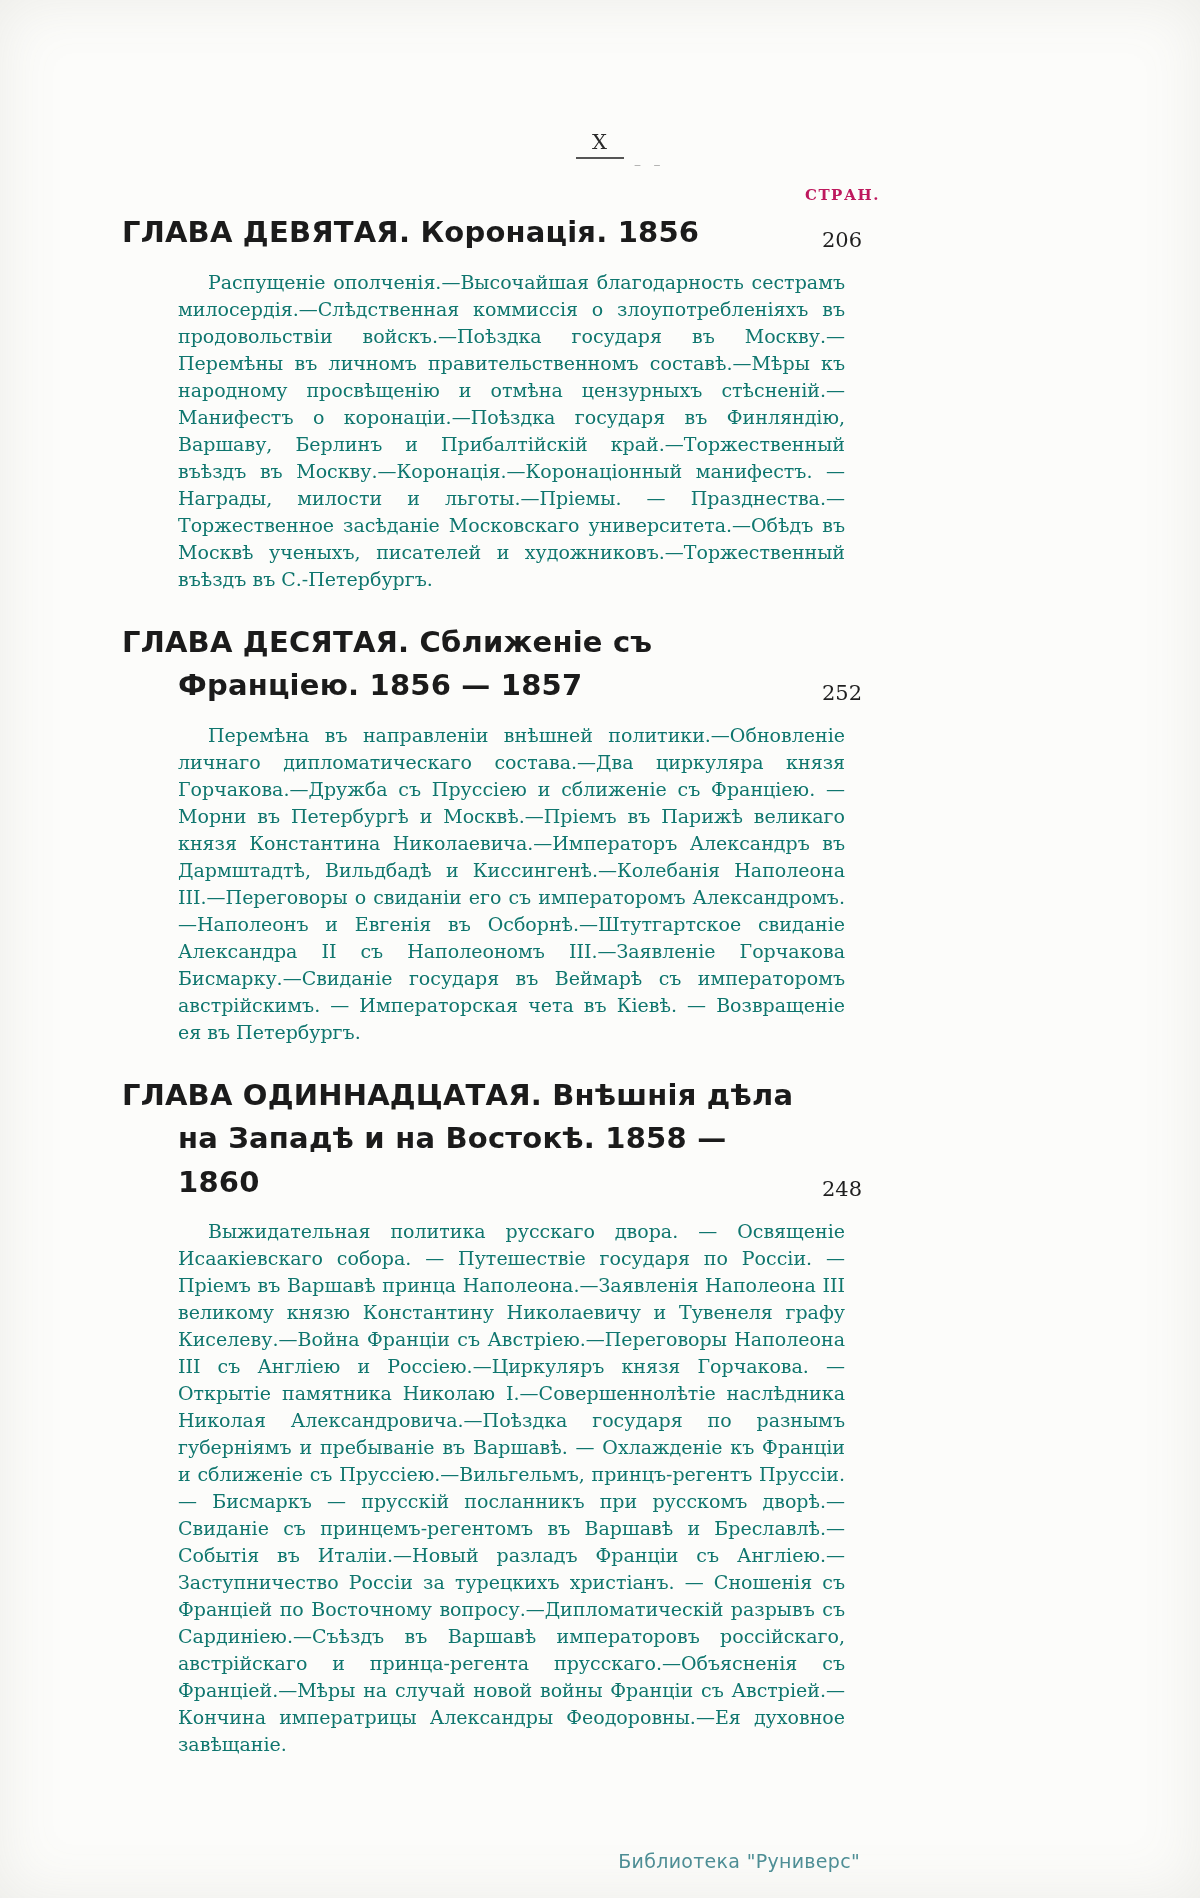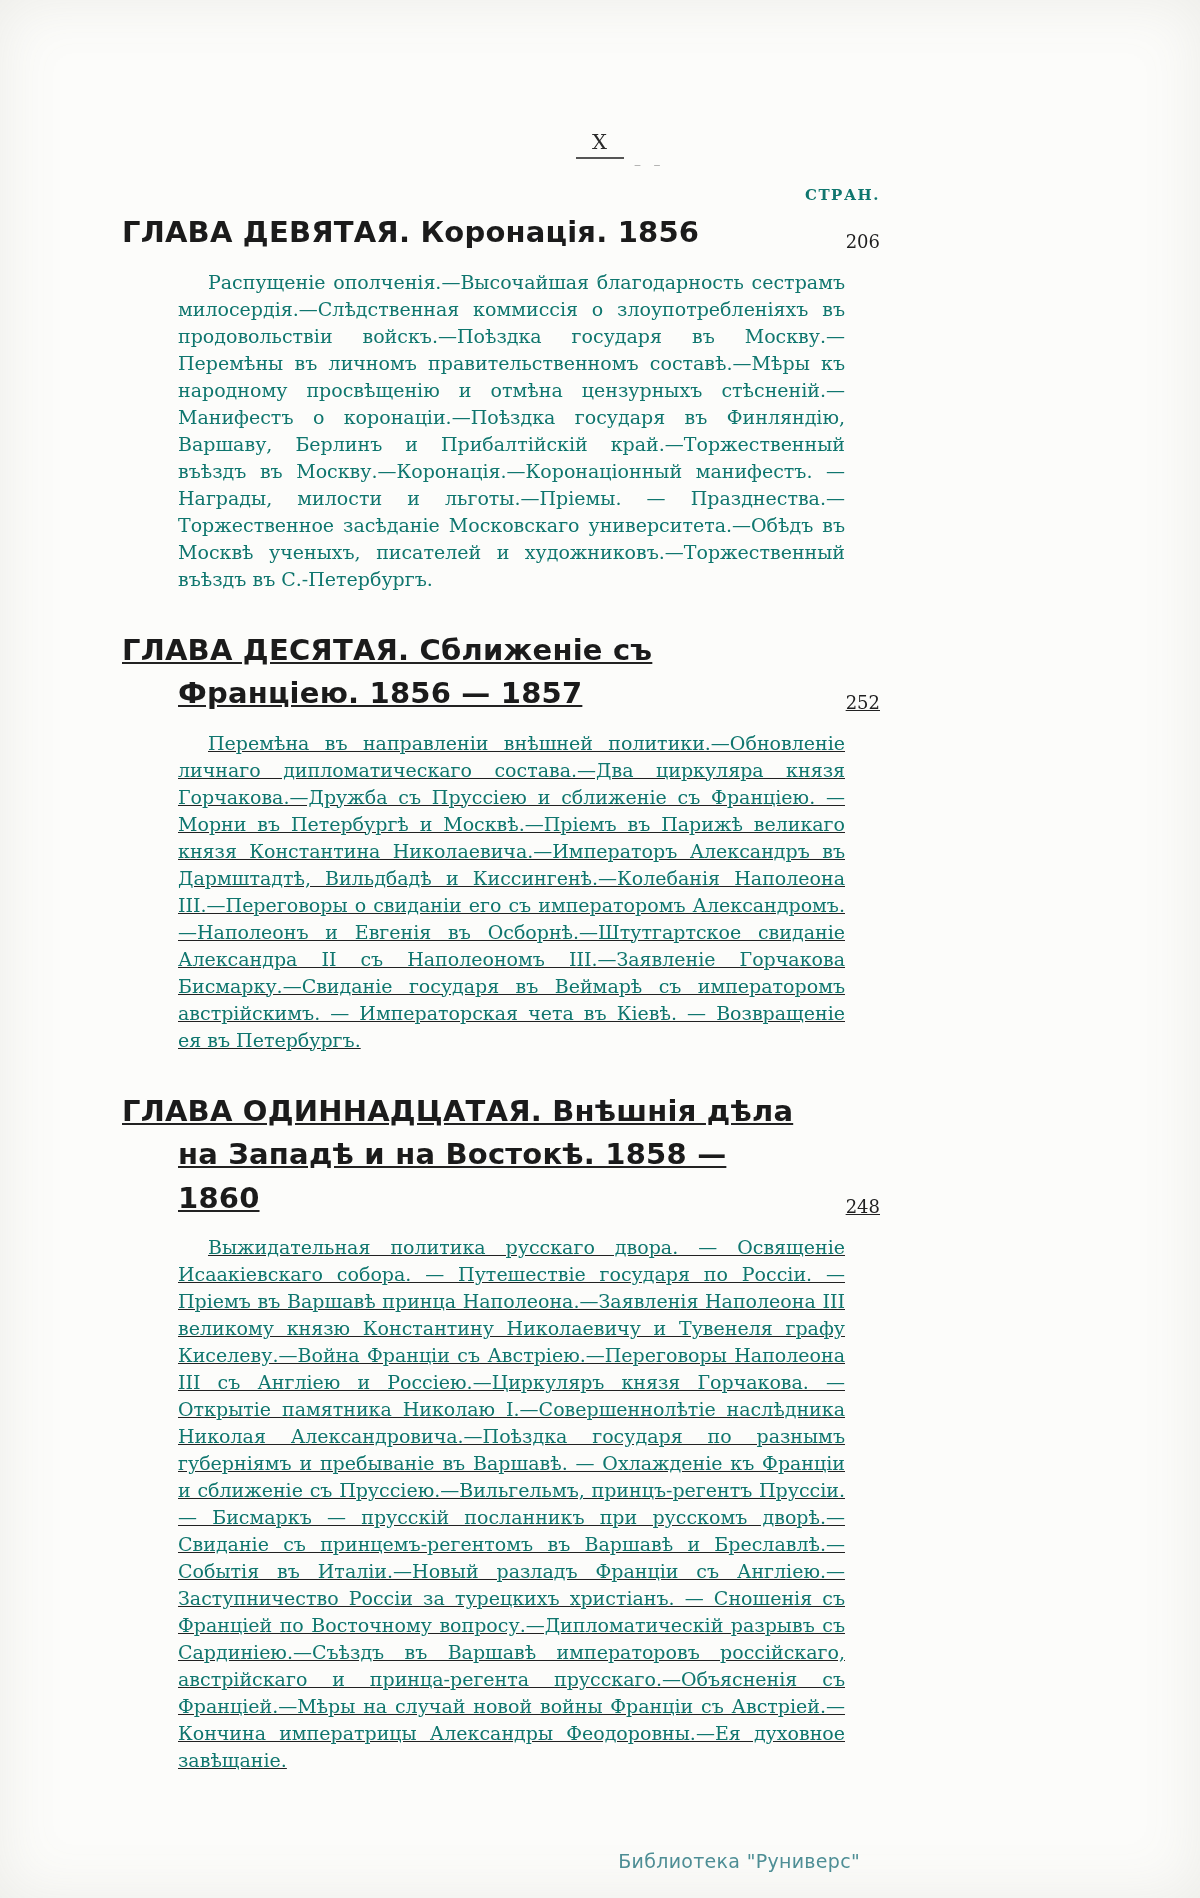--- a/index.html
+++ b/index.html
@@ -46,53 +46,52 @@
     opacity: 0.55;
   }
 
   .pages-col-label {
     position: absolute;
     top: 186px;
     right: 320px;
     font-size: 15px;
     font-weight: bold;
     letter-spacing: 1.5px;
-    color: #0f766e;
+    color: #be185d;
   }
 
   .content {
     position: absolute;
     top: 0;
     left: 122px;
     width: 758px;
   }
   .chapter:first-child { margin-top: 211px; }
-  .chapter + .chapter { margin-top: 36px; text-decoration: underline; }
+  .chapter + .chapter { margin-top: 28px; }
 
   .chapter-head {
     display: flex;
     align-items: flex-end;
     justify-content: space-between;
   }
   .chapter-title {
     font-family: "DejaVu Sans", "Liberation Sans", sans-serif;
     font-weight: 700;
     font-size: 29px;
     line-height: 1.5;
     color: #1b1b1b;
     max-width: 694px;
     padding-left: 56px;
     text-indent: -56px;
     letter-spacing: 0.2px;
   }
   .chapter-page {
-    font-size: 18px;
+    font-size: 21px;
     color: #1f1f1f;
     width: 58px;
-    text-align: right;
     padding-bottom: 3px;
     flex-shrink: 0;
   }
   .chapter-summary {
     margin: 14px 33px 0 56px;
     width: 667px;
     font-size: 19px;
     line-height: 27px;
     text-align: justify;
     text-indent: 30px;

